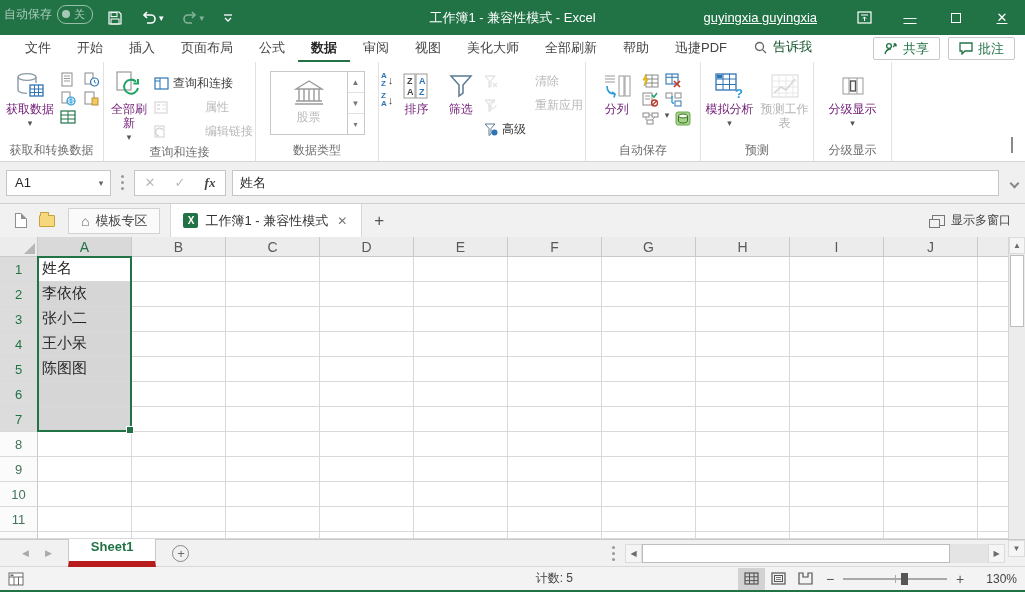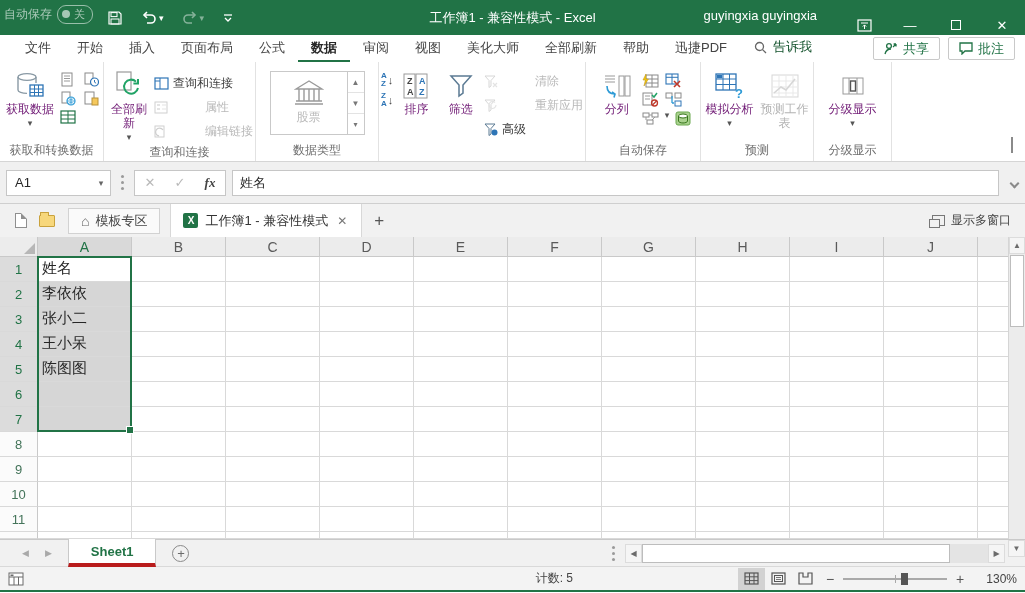--- a/index.html
+++ b/index.html
@@ -12,21 +12,21 @@
   .tb-left { display:flex; align-items:flex-start; gap:10px; padding-left:4px; }
   .as-wrap { display:flex; align-items:center; gap:5px; opacity:.6; }
   .as-label { font-size:12px; }
   .as-pill { display:flex; align-items:center; gap:4px; border:1px solid rgba(255,255,255,.9); border-radius:9px; padding:1px 7px 1px 4px; font-size:11px; }
   .as-dot { width:8px; height:8px; border-radius:50%; background:#fff; display:inline-block; }
   .qat-btn { display:flex; align-items:center; gap:2px; padding:0 4px; height:26px; }
   .qat-btn svg { display:block; }
   .dd-sm { font-size:9px; color:#fff; }
   .dim { opacity:.45; }
   .tb-title { position:absolute; left:0; right:0; text-align:center; font-size:13px; pointer-events:none; }
-  .tb-right { margin-left:auto; display:flex; align-items:flex-start; height:20px; }
+  .tb-right { margin-left:auto; display:flex; align-items:center; height:20px;text-decoration:underline; }
   .tb-user { font-size:13px; margin-right:24px; }
   .winbtn { width:46px; height:35px; display:flex; align-items:center; justify-content:center; font-size:13px; }
   .maxbox { width:10px; height:10px; border:1px solid #fff; display:inline-block; }
 
   
   .tabrow { height:27px; background:#fff; display:flex; align-items:flex-end; padding:0 6px 0 12px; }
   #ribbon-tab-list { display:flex; align-items:center; height:27px; }
   .rtab { padding:5px 13px 6px; font-size:13px; color:#444; white-space:nowrap; }
   .rtab.active { color:#262626; font-weight:bold; border-bottom:3px solid #217346; padding-bottom:3px; }
   .tellme { display:flex; align-items:center; gap:6px; margin-left:14px; padding-bottom:6px; color:#14532d; font-size:13px; }
@@ -110,21 +110,21 @@
   .cell.active { background:#fff; }
   .sel-overlay { position:absolute; left:37px; top:19px; width:95px; height:176px; border:2px solid #217346; pointer-events:none; }
   .sel-overlay::after { content:''; position:absolute; right:-4px; bottom:-4px; width:6px; height:6px; background:#217346; border:1px solid #fff; }
   .vscroll { position:absolute; right:0; top:0; width:17px; height:302px; background:#ececec; border-left:1px solid #d5d5d5; display:flex; flex-direction:column; }
   .vs-btn { height:17px; display:flex; align-items:center; justify-content:center; font-size:8px; color:#6b6b6b; background:#f5f5f5; border:1px solid #dcdcdc; }
   .vs-thumb { height:72px; margin:1px 1px; background:#fff; border:1px solid #bdbdbd; }
 
   
   .sheetbar { height:27px; background:#f1f1f1; border-top:1px solid #c9c9c9; display:flex; align-items:center; padding-left:14px; position:relative; }
   .sh-nav { color:#a9a9a9; font-size:9px; padding:0 8px; }
-  .sheet-tab { height:28px; display:flex; align-items:center; background:#fff; border-left:1px solid #c9c9c9; border-right:1px solid #c9c9c9; border-bottom:4px solid #b91c1c; padding:0 22px; margin-left:8px; color:#217346; font-weight:bold; font-size:13px; }
+  .sheet-tab { height:28px; display:flex; align-items:flex-start; background:#fff; border-left:1px solid #c9c9c9; border-right:1px solid #c9c9c9; border-bottom:6px solid #b91c1c; padding:0 22px; margin-left:8px; color:#217346; font-weight:bold; font-size:13px; }
   .sh-add { margin-left:16px; width:17px; height:17px; border:1px solid #8a8a8a; border-radius:50%; display:flex; align-items:center; justify-content:center; color:#6a6a6a; font-size:13px; line-height:1; }
   .hscroll { position:absolute; right:20px; top:3px; display:flex; align-items:center; height:20px; }
   .hs-btn { width:17px; height:19px; display:flex; align-items:center; justify-content:center; font-size:8px; color:#6b6b6b; background:#f5f5f5; border:1px solid #dcdcdc; }
   .hs-thumb { width:308px; height:19px; background:#fff; border:1px solid #bdbdbd; }
   .hs-track { width:38px; height:19px; background:#e4e4e4; }
   .vs-bottom { position:absolute; right:0; top:0; width:17px; height:17px; display:flex; align-items:center; justify-content:center; font-size:8px; color:#6b6b6b; background:#f5f5f5; border:1px solid #dcdcdc; }
 
   
   .statusbar { height:26px; background:#f3f3f3; border-top:1px solid #d9d9d9; border-bottom:2px solid #217346; display:flex; align-items:center; padding:0 8px; }
   .st-left-ic { display:flex; align-items:center; }

